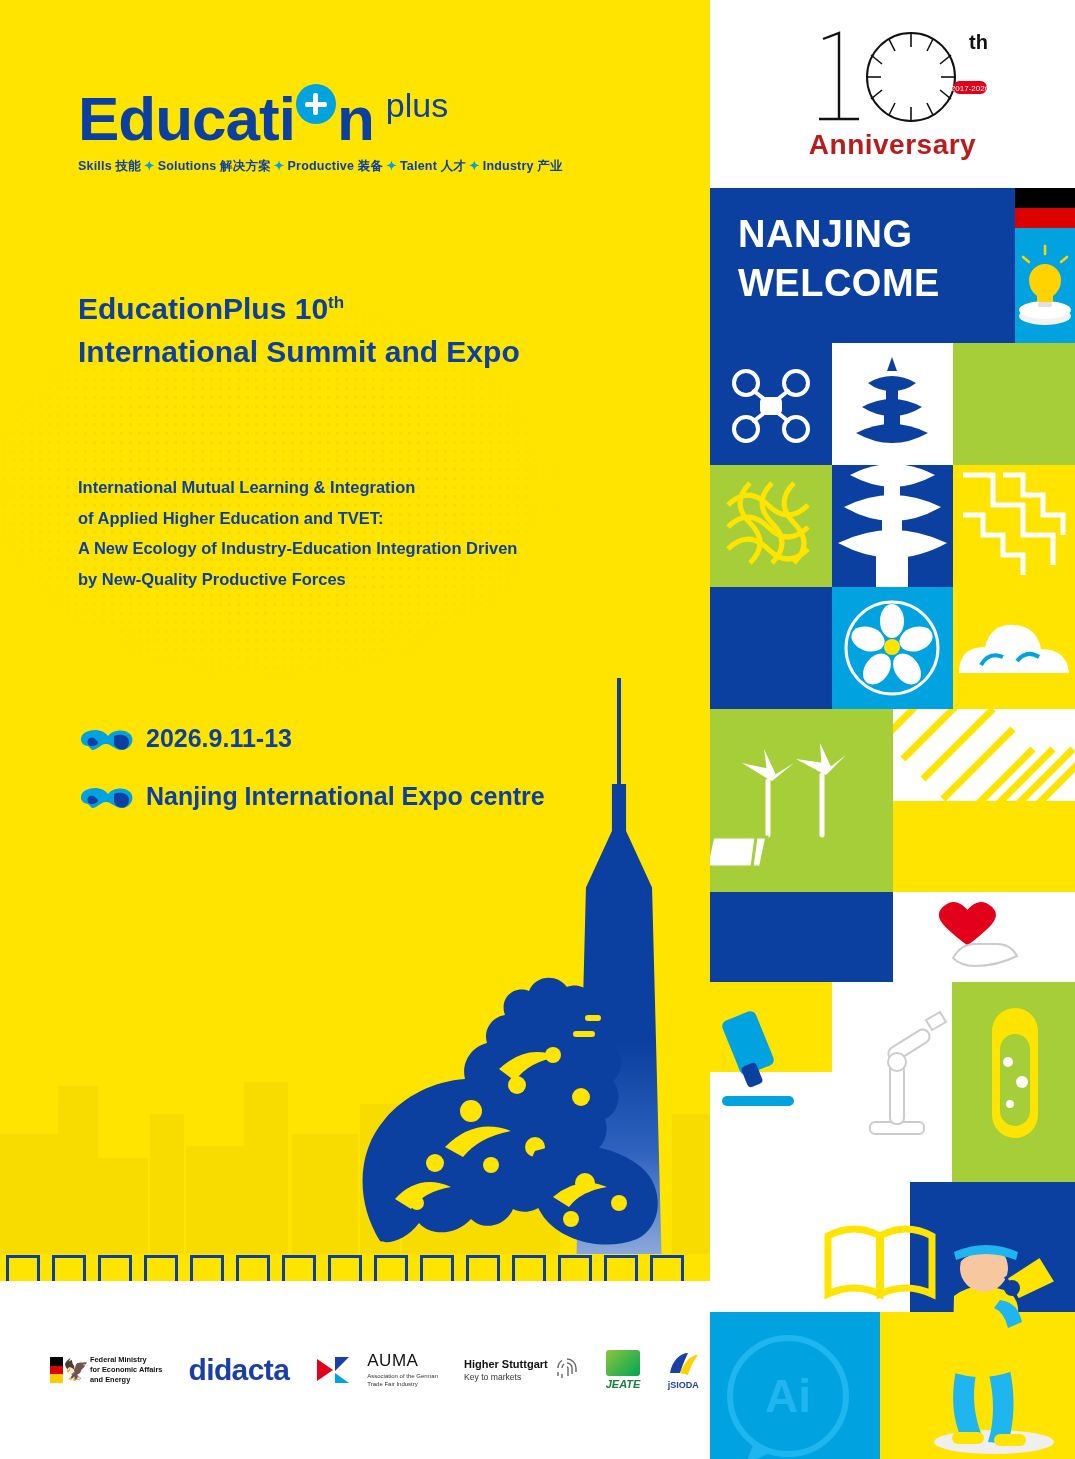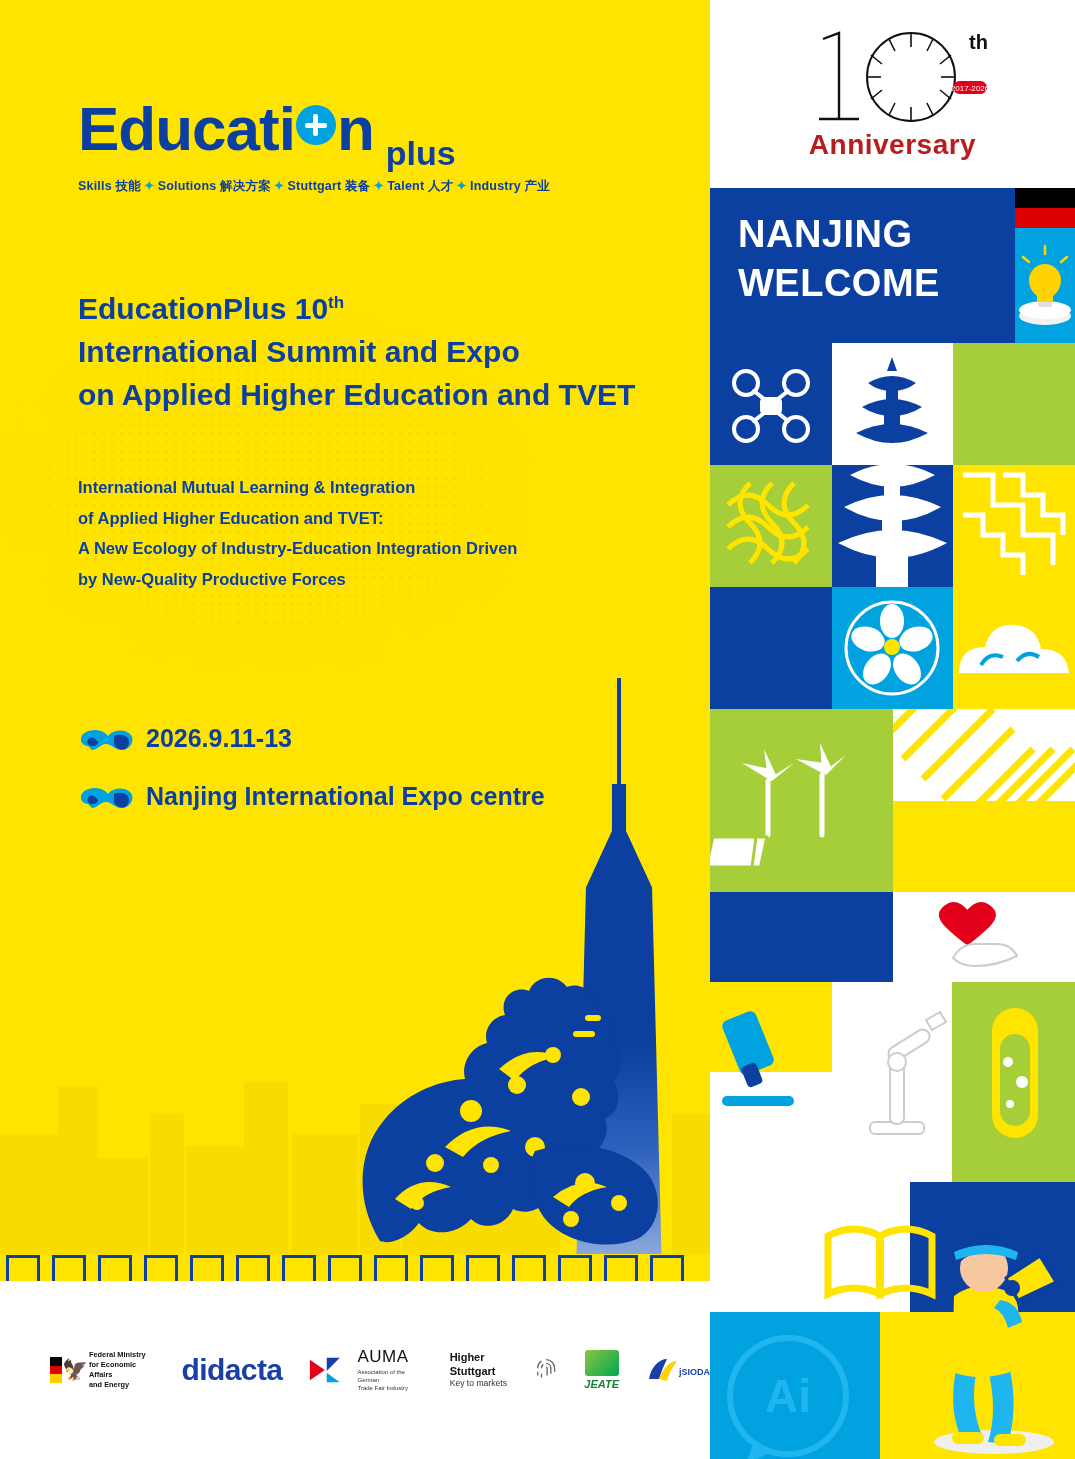--- a/index.html
+++ b/index.html
@@ -45,34 +45,34 @@
   }
   
   .lion {
     position: absolute; left: 285px; bottom: 208px;
     width: 380px; height: 300px;
   }
   
   .logo-wrap { position: absolute; left: 78px; top: 88px; }
   .logo-main {
     font-size: 62px; font-weight: 700; letter-spacing: -1px;
-    color: #0B3FA0; line-height: 1; display: flex; align-items: center;
+    color: #0B3FA0; line-height: 1; display: flex; align-items: flex-start;
     font-family: "Liberation Sans", sans-serif;
   }
   .logo-o {
     display: inline-block; width: 40px; height: 40px; border-radius: 50%;
     background: #00A3E0; position: relative; margin: 0 1px; transform: translateY(-4px);
   }
   .logo-o::before, .logo-o::after {
     content: ""; position: absolute; background: #fff; border-radius: 2px;
   }
   .logo-o::before { left: 9px; top: 17.5px; width: 22px; height: 5px; }
   .logo-o::after { left: 17.5px; top: 9px; width: 5px; height: 22px; }
   .logo-plus {
-    font-size: 34px; font-weight: 700; color: #0B3FA0; margin-left: 12px; letter-spacing: 0; margin-top: 48px;
+    font-size: 34px; font-weight: 400; color: #0B3FA0; margin-left: 12px; letter-spacing: 0;
   }
   .logo-tag {
     margin-top: 8px; font-size: 12.5px; font-weight: 700; color: #0B3FA0;
     letter-spacing: .2px; white-space: nowrap;
   }
   .logo-tag .sep { color: #00A3E0; margin: 0 3px; }
   
   .headline {
     position: absolute; left: 78px; top: 288px; width: 600px;
     color: #0B3FA0; font-size: 30px; font-weight: 700; line-height: 1.43;
@@ -111,21 +111,21 @@
   .sp-auma-mark { width: 46px; height: 30px; position: relative; }
   .sp-auma-txt { margin-left: 6px; }
   .sp-auma-name { font-size: 17px; font-weight: 400; color: #111; letter-spacing: .5px; }
   .sp-auma-sub { font-size: 6px; color: #333; line-height: 1.3; margin-top: 2px; }
   .sp-messe-txt { font-size: 11px; font-weight: 700; color: #111; line-height: 1.25; }
   .sp-messe-sub { font-size: 8.6px; font-weight: 400; color: #333; }
   .sp-fp { width: 26px; height: 30px; margin-left: 6px; }
   .sp-jeate { display: flex; flex-direction: column; align-items: center; }
   .sp-jeate-mark { width: 34px; height: 26px; border-radius: 3px; background: linear-gradient(135deg,#8CC63F,#00A651); position: relative; }
   .sp-jeate-txt { font-size: 11px; font-weight: 700; font-style: italic; color: #1A7F37; margin-top: 2px; }
-  .sp-jsioda { display: flex; align-items: center; }
+  .sp-jsioda { display: flex; flex-direction: column; align-items: center; }
   .sp-jsioda-txt { font-size: 9px; font-weight: 700; color: #1A3FA8; margin-top: 3px; }
   
   .right-col {
     position: absolute; left: 710px; top: 0; width: 365px; height: 1459px;
     background: #ffffff; overflow: hidden;
   }
   .anniv {
     position: absolute; left: 0; top: 0; width: 365px; height: 188px;
     background: #ffffff; display: flex; flex-direction: column;
     align-items: center; justify-content: center;
@@ -200,28 +200,27 @@
     </svg>
 
     <div class="logo-wrap">
       <div class="logo-main">
         <span>Educati</span>
         <span class="logo-o"></span>
         <span>n</span>
         <span class="logo-plus">plus</span>
       </div>
       <div class="logo-tag">
-        <span>Skills 技能</span><span class="sep">✦</span><span>Solutions 解决方案</span><span class="sep">✦</span><span>Stuttgart 装备</span><span class="sep">✦</span><span>Talent 人才</span><span class="sep">✦</span><span>Industry 产业</span>
+        <span>Skills 技能</span><span class="sep">✦</span><span>Solutions 解决方案</span><span class="sep">✦</span><span>Productive 装备</span><span class="sep">✦</span><span>Talent 人才</span><span class="sep">✦</span><span>Industry 产业</span>
       </div>
     </div>
 
     <div class="headline">
       <div><span>EducationPlus 10</span><sup>th</sup></div>
       <div>International Summit and Expo</div>
-      <div>on Applied Higher Education and TVET</div>
     </div>
 
     <div class="subhead">
       <div>International Mutual Learning &amp; Integration</div>
       <div>of Applied Higher Education and TVET:</div>
       <div>A New Ecology of Industry-Education Integration Driven</div>
       <div>by New-Quality Productive Forces</div>
     </div>
 
     <div class="info">

